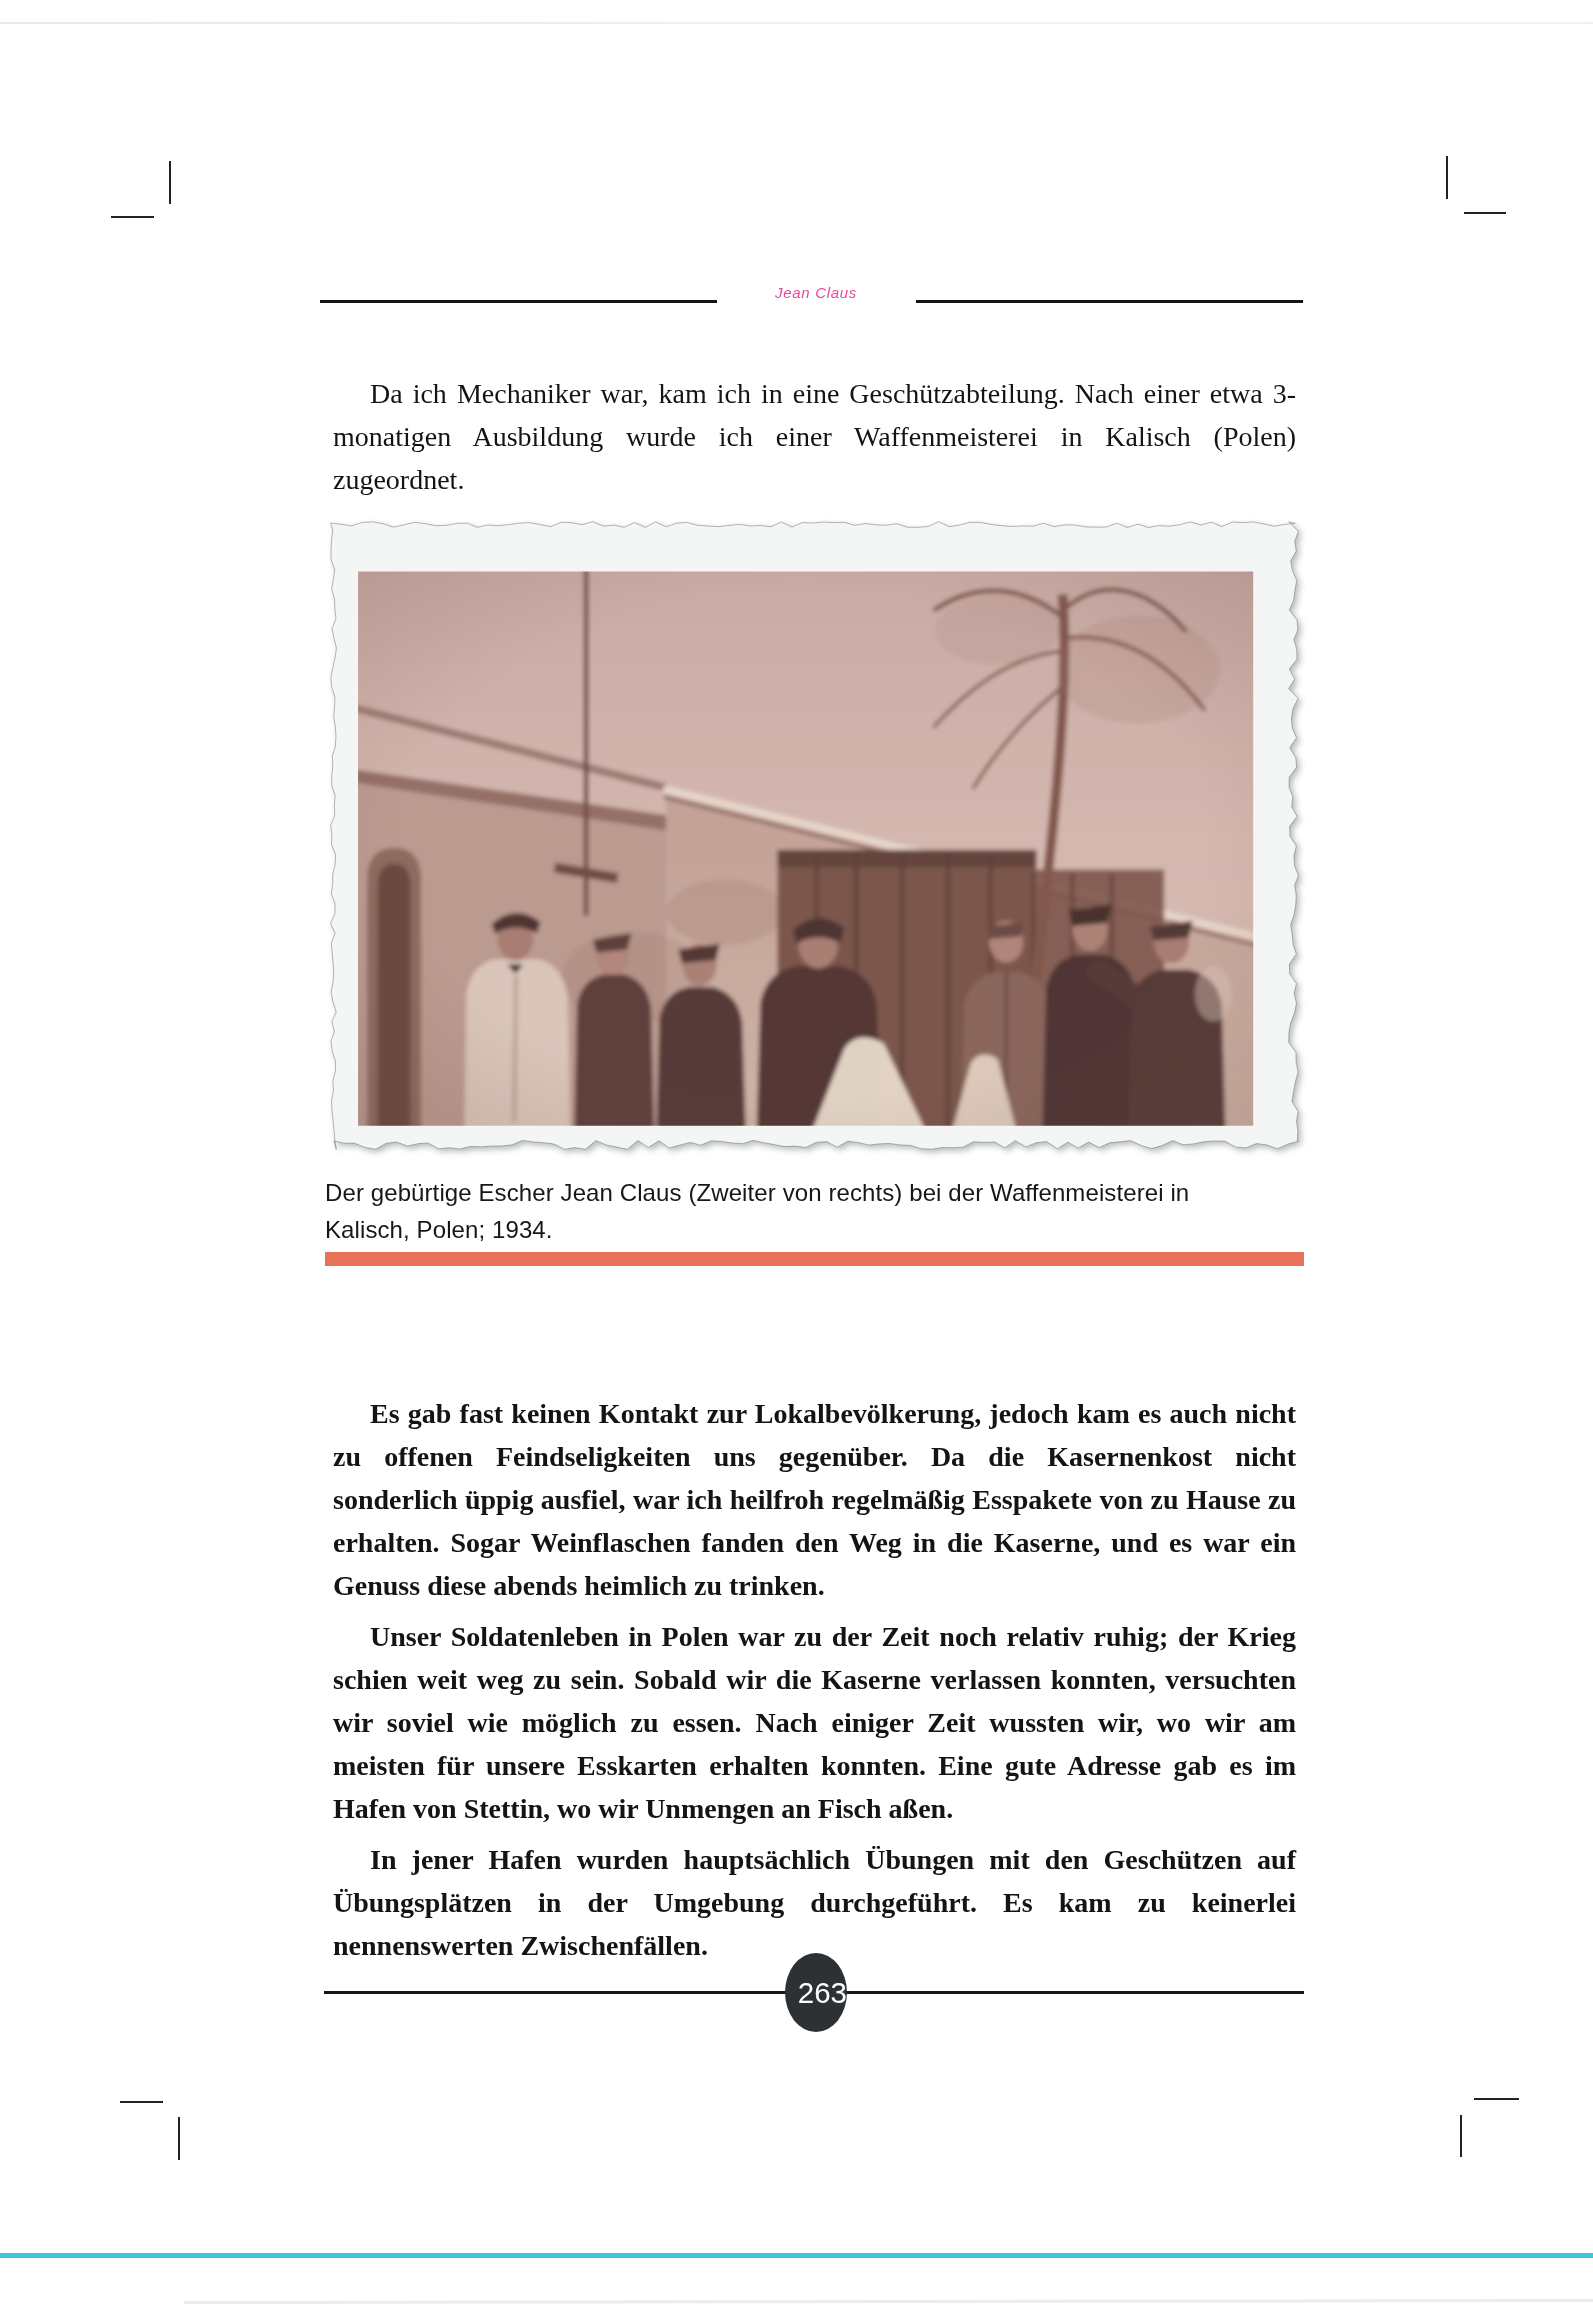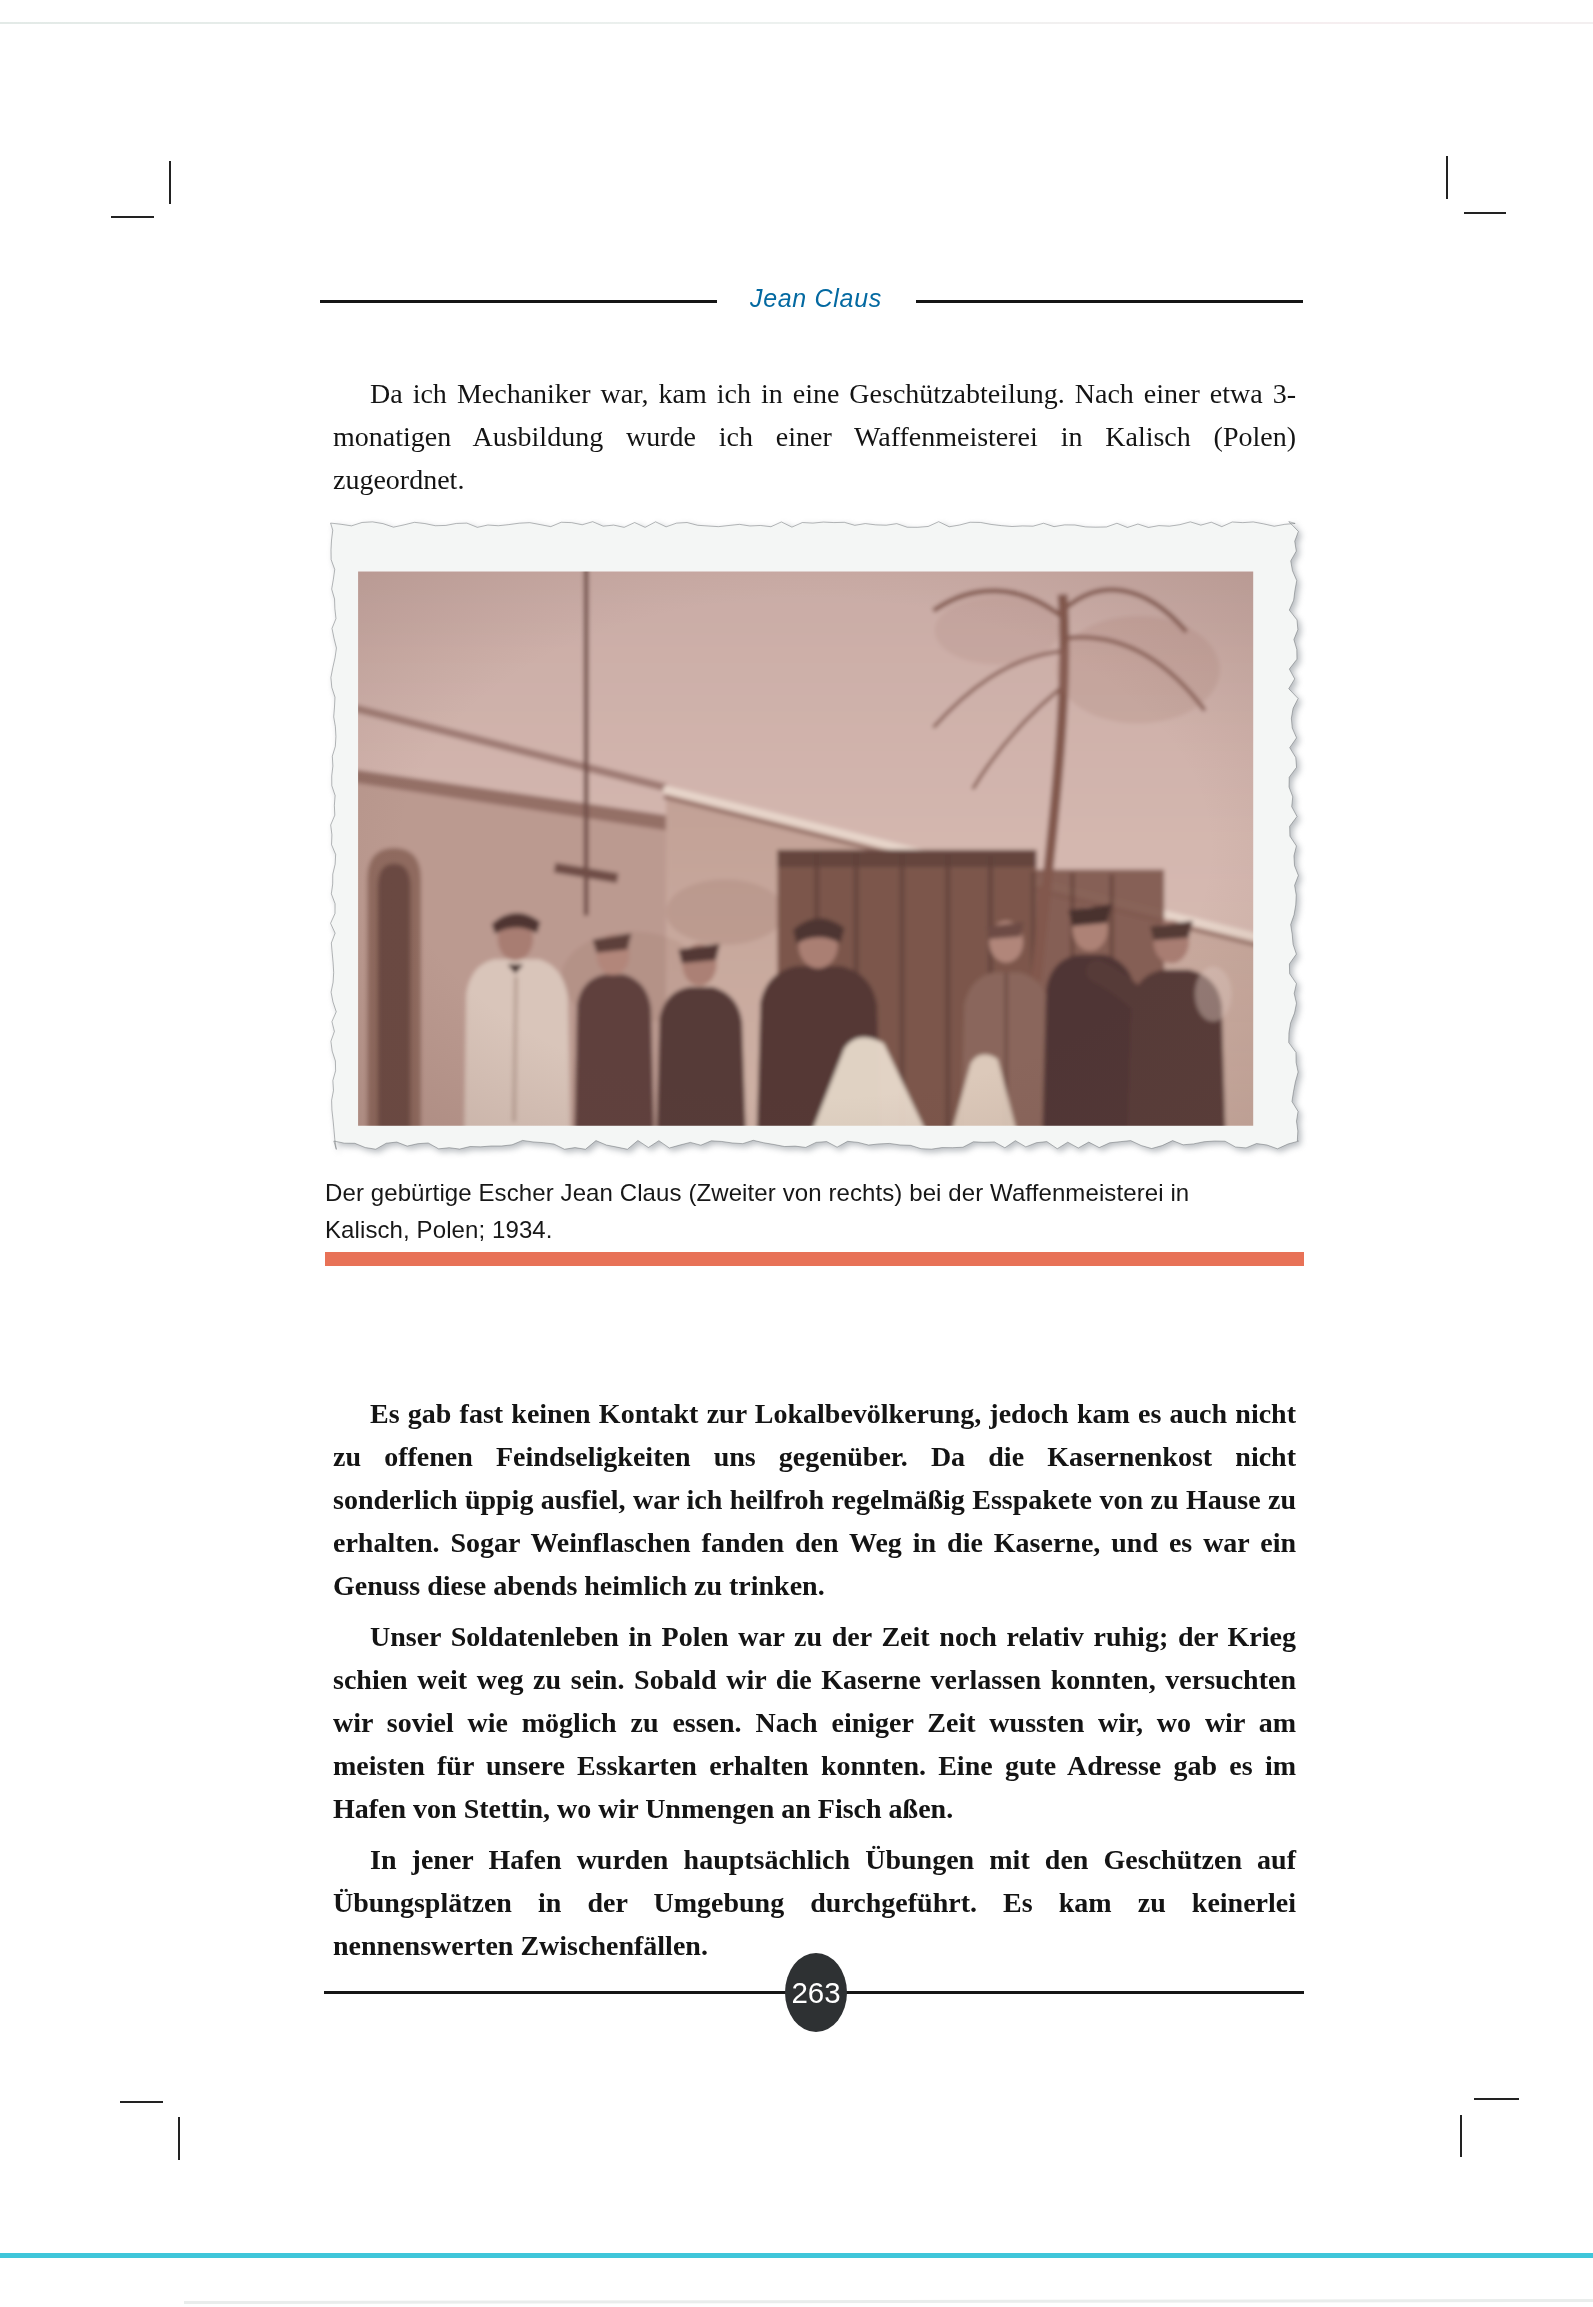--- a/index.html
+++ b/index.html
@@ -17,21 +17,21 @@
 
   
   .mark{background:#222;}
 
   
   .header-rule{top:300px;height:2.6px;background:#151515;}
   .header-rule.left{left:320px;width:397px;}
   .header-rule.right{left:916px;width:387px;}
   .header-title{left:716px;top:284px;width:200px;text-align:center;
     font-family:"Liberation Sans", sans-serif;font-style:italic;font-weight:400;
-    font-size:25px;color:#0369a1;letter-spacing:0.7px;}
+    font-size:15px;color:#ec4899;letter-spacing:0.7px;}
 
   
   .body-text{left:325px;width:979px;font-size:28px;line-height:43px;
     text-align:justify;color:#141414;}
   .body-text p{margin:8px;text-indent:37px;}
   .bt1{top:364px;}
   .bt2{top:1384px;font-weight:bold;}
 
   
   .photo{left:324px;top:515px;width:981px;height:641px;}
@@ -184,16 +184,16 @@
 
 <div class="abs accent-bar" style="background: rgb(232, 114, 87);"></div>
 
 <div class="abs body-text bt2">
   <p>Es gab fast keinen Kontakt zur Lokalbevölkerung, jedoch kam es auch nicht zu offenen Feindseligkeiten uns gegenüber. Da die Kasernenkost nicht sonderlich üppig ausfiel, war ich heilfroh regelmäßig Esspakete von zu Hause zu erhalten. Sogar Weinflaschen fanden den Weg in die Kaserne, und es war ein Genuss diese abends heimlich zu trinken.</p>
   <p>Unser Soldatenleben in Polen war zu der Zeit noch relativ ruhig; der Krieg schien weit weg zu sein. Sobald wir die Kaserne verlassen konnten, versuchten wir soviel wie möglich zu essen. Nach einiger Zeit wussten wir, wo wir am meisten für unsere Esskarten erhalten konnten. Eine gute Adresse gab es im Hafen von Stettin, wo wir Unmengen an Fisch aßen.</p>
   <p>In jener Hafen wurden hauptsächlich Übungen mit den Geschützen auf Übungsplätzen in der Umgebung durchgeführt. Es kam zu keinerlei nennenswerten Zwischenfällen.</p>
 </div>
 
 <div class="abs footer-rule"></div>
-<div class="abs page-badge" style="background: rgb(46, 49, 51);">
+<div class="abs page-badge" style="background: rgb(46, 49, 51); justify-content: flex-end;">
   <span>263</span>
 </div>
 
 
 </body></html>

